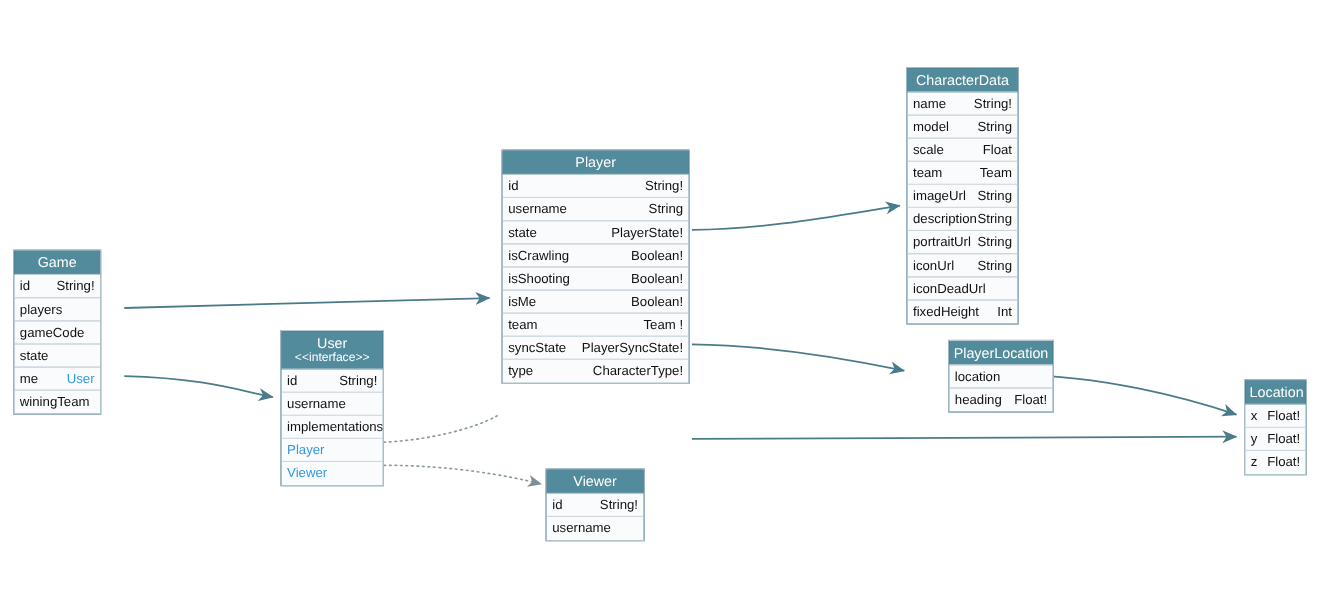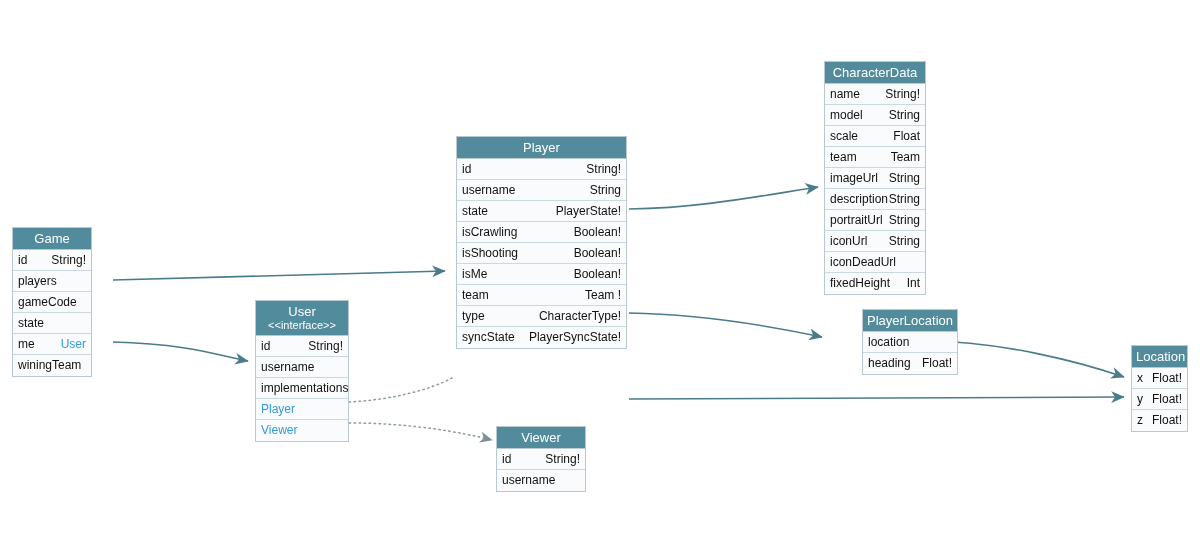--- a/index.html
+++ b/index.html
@@ -174,27 +174,27 @@
     </div>
     <div class="row">
       <span class="fname">isMe</span>
       <span class="ftype">Boolean!</span>
     </div>
     <div class="row">
       <span class="fname">team</span>
       <span class="ftype">Team !</span>
     </div>
     <div class="row">
+      <span class="fname">syncState</span>
+      <span class="ftype">PlayerSyncState!</span>
+    </div>
+    <div class="row">
       <span class="fname">type</span>
       <span class="ftype">CharacterType!</span>
     </div>
-    <div class="row">
-      <span class="fname">syncState</span>
-      <span class="ftype">PlayerSyncState!</span>
-    </div>
   </div>
 
   <div class="entity" style="left:496px; top:426px; width:90px;">
     <div class="ent-header">Viewer</div>
     <div class="row">
       <span class="fname">id</span>
       <span class="ftype">String!</span>
     </div>
     <div class="row">
       <span class="fname">username</span>

